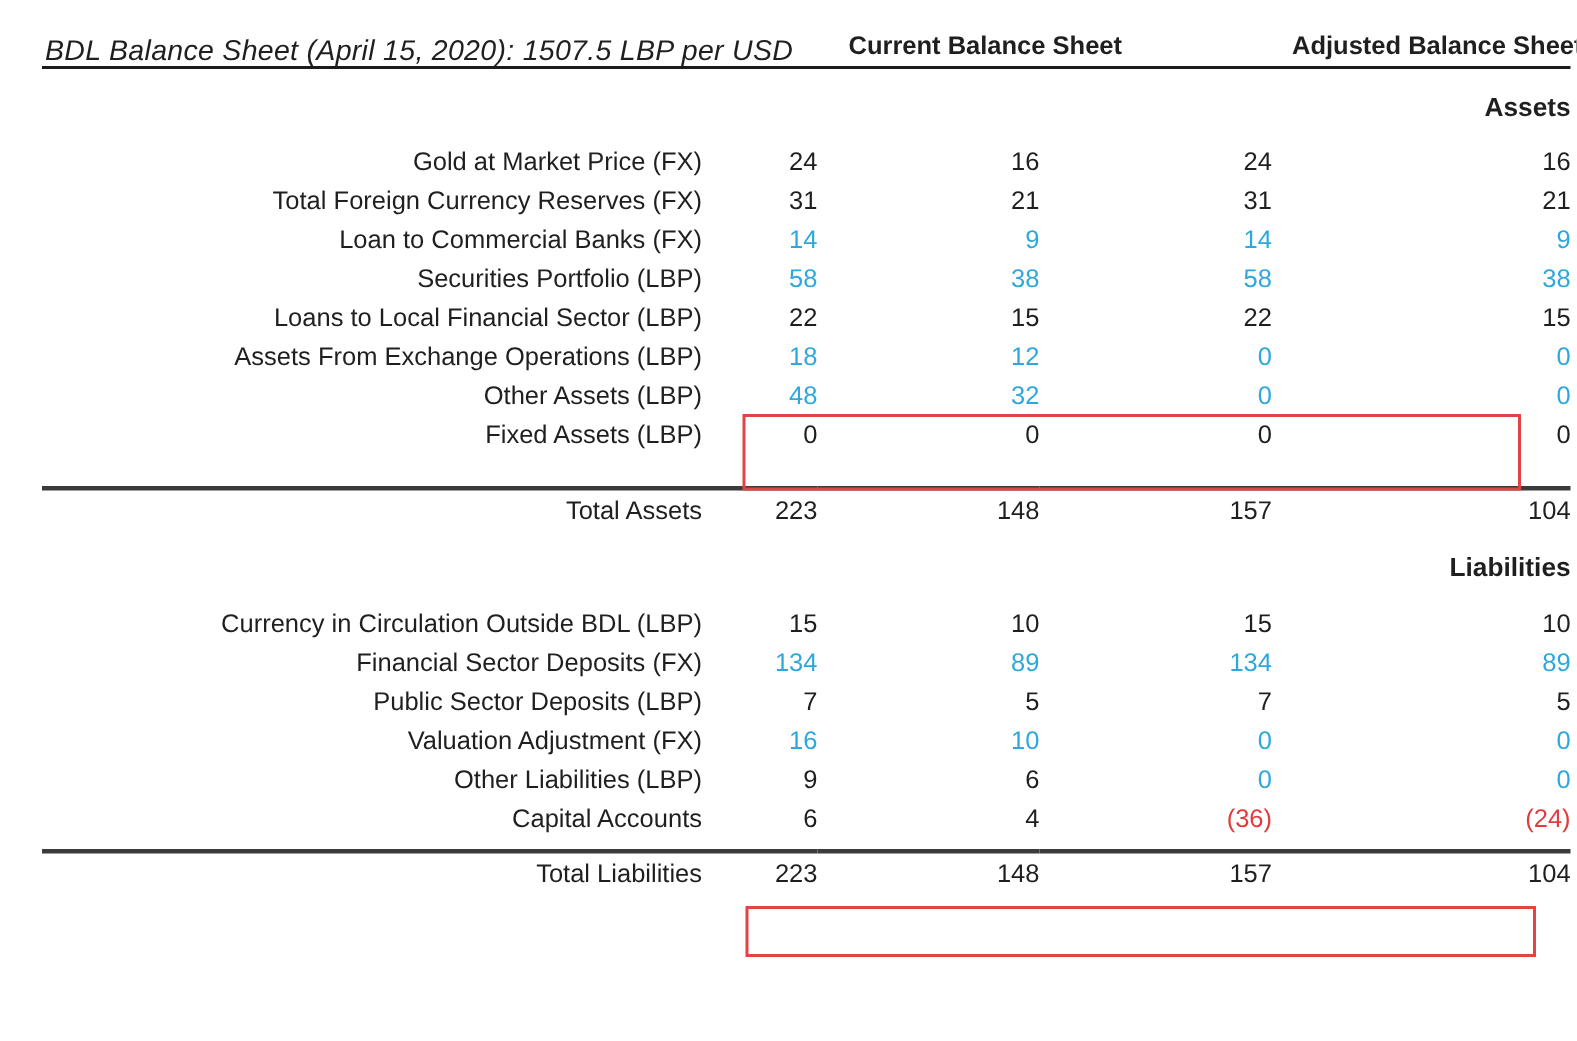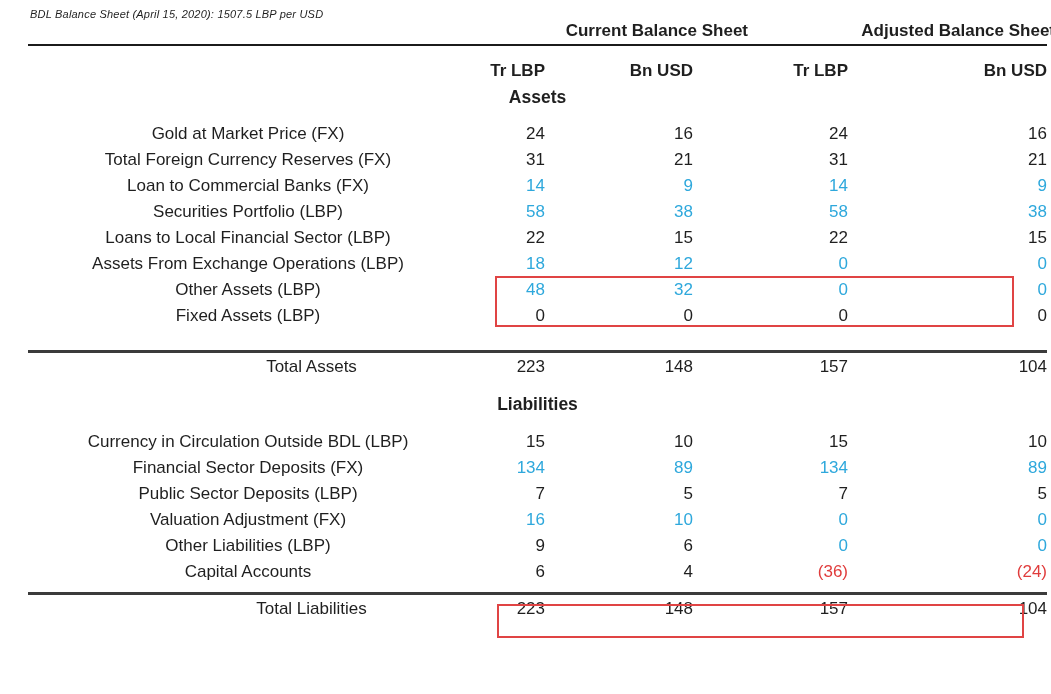--- a/index.html
+++ b/index.html
@@ -15,23 +15,23 @@
     width: 1051px;
     height: 694px;
     background: #ffffff;
     font-family: "Liberation Sans", sans-serif;
     color: var(--ink);
     overflow: hidden;
   }
   .doc-title {
     position: absolute;
     left: 30px;
-    top: 8px;
+    top: 24px;
     font-style: italic;
-    font-size: 11px;
+    font-size: 19px;
     letter-spacing: 0.2px;
     white-space: nowrap;
   }
   .group-header {
     position: absolute;
     top: 21px;
     font-weight: 700;
     font-size: 17px;
     text-align: right;
     white-space: nowrap;
@@ -55,21 +55,21 @@
     table-layout: fixed;
     font-size: 17px;
   }
   table.bs td {
     padding: 0;
     height: 26px;
     vertical-align: middle;
     white-space: nowrap;
     overflow: hidden;
   }
-  td.lab { padding-left: 4px; text-align: center; }
+  td.lab { padding-left: 4px; text-align: right; }
   td.num { text-align: right; }
   td.c4  { padding-right: 47px; }
   tr.subhead td { font-weight: 700; }
   tr.sec-head td { font-weight: 700; font-size: 17.5px; }
   tr.sp td { height: auto; }
   tr.total-row td {
     border-top: 3px solid #3b3b3b;
     font-weight: 400;
     height: 30px;
   }
@@ -97,27 +97,20 @@
 
   <table class="bs">
     <colgroup>
       <col style="width:440px">
       <col style="width:77px">
       <col style="width:148px">
       <col style="width:155px">
       <col style="width:199px">
     </colgroup>
     <tbody>
-      <tr class="subhead">
-        <td class="lab"></td>
-        <td class="num">Tr LBP</td>
-        <td class="num">Bn USD</td>
-        <td class="num">Tr LBP</td>
-        <td class="num c4">Bn USD</td>
-      </tr>
       <tr class="sec-head">
         <td class="lab" colspan="5">Assets</td>
       </tr>
       <tr class="sp">
           <td colspan="5" style="height:11px"></td>
         </tr>
     </tbody>
     <tbody>
         <tr>
           <td class="lab">Gold at Market Price (FX)</td>

